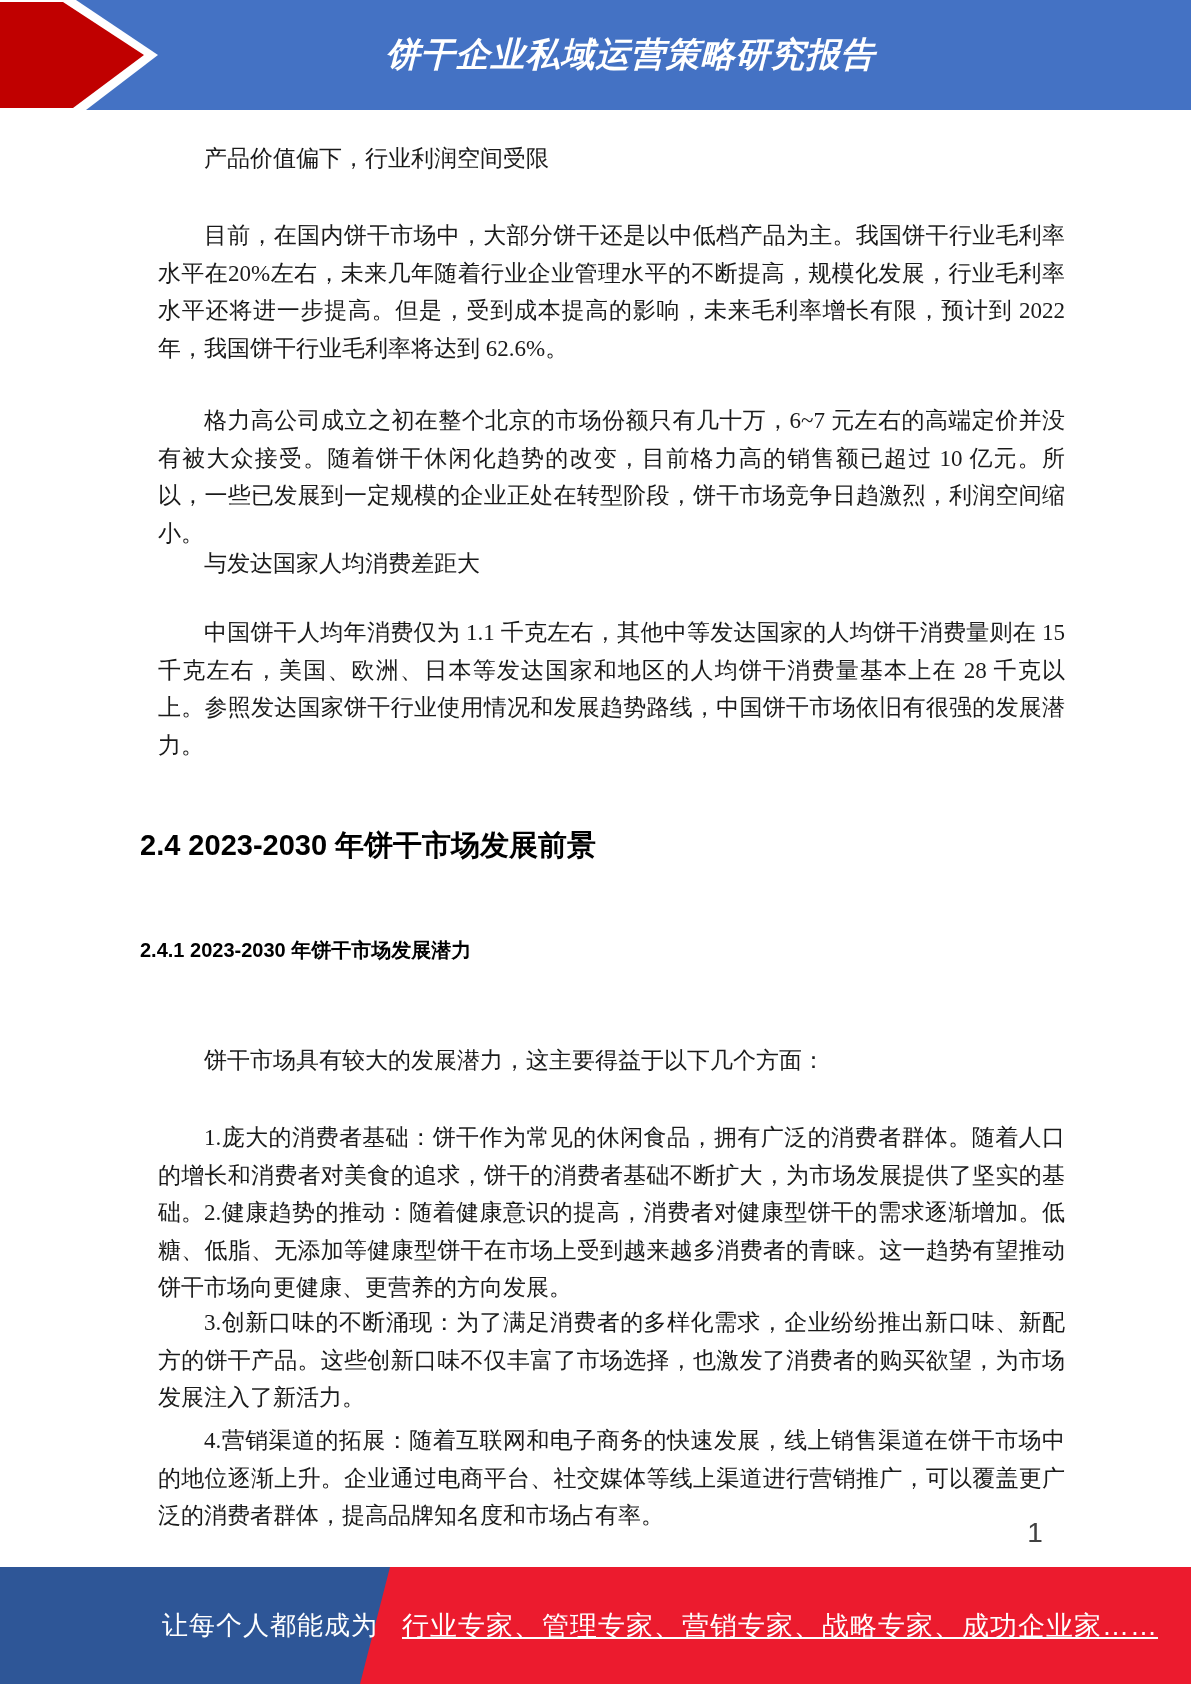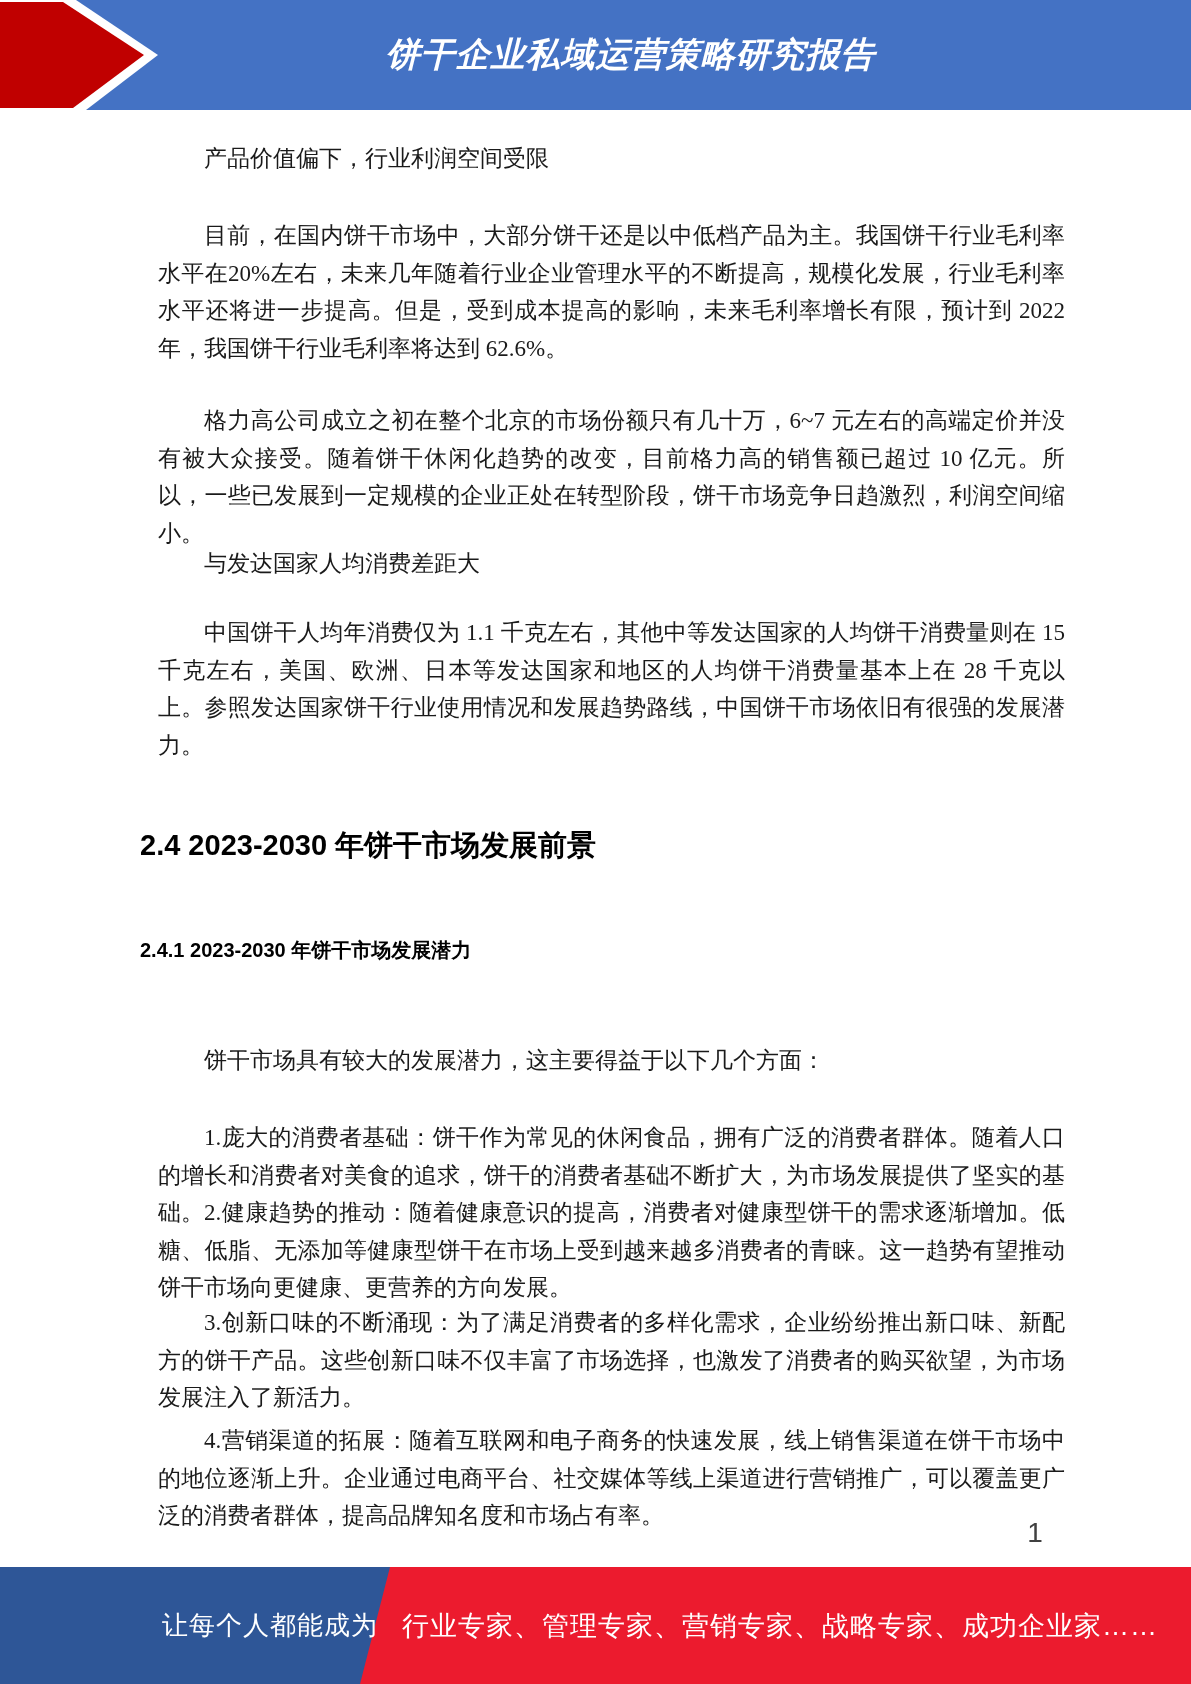--- a/index.html
+++ b/index.html
@@ -108,20 +108,21 @@
   }
   .footer-right-text {
     position: absolute;
     top: 0; left: 402px; right: 20px; bottom: 0;
     display: flex;
     align-items: center;
     color: #ffffff;
     font-family: "Liberation Sans", "DejaVu Sans", sans-serif;
     font-size: 27px;
     letter-spacing: 1px;
+    text-decoration: underline;
   }
 </style>
 </head>
 <body>
 
 <div class="page">
 
   <header class="banner">
     <svg class="banner-arrow" viewBox="0 0 170 110" preserveAspectRatio="none" aria-hidden="true">
       <polygon points="0,0 76,0 158,55 86,110 0,110" fill="#ffffff"></polygon>

